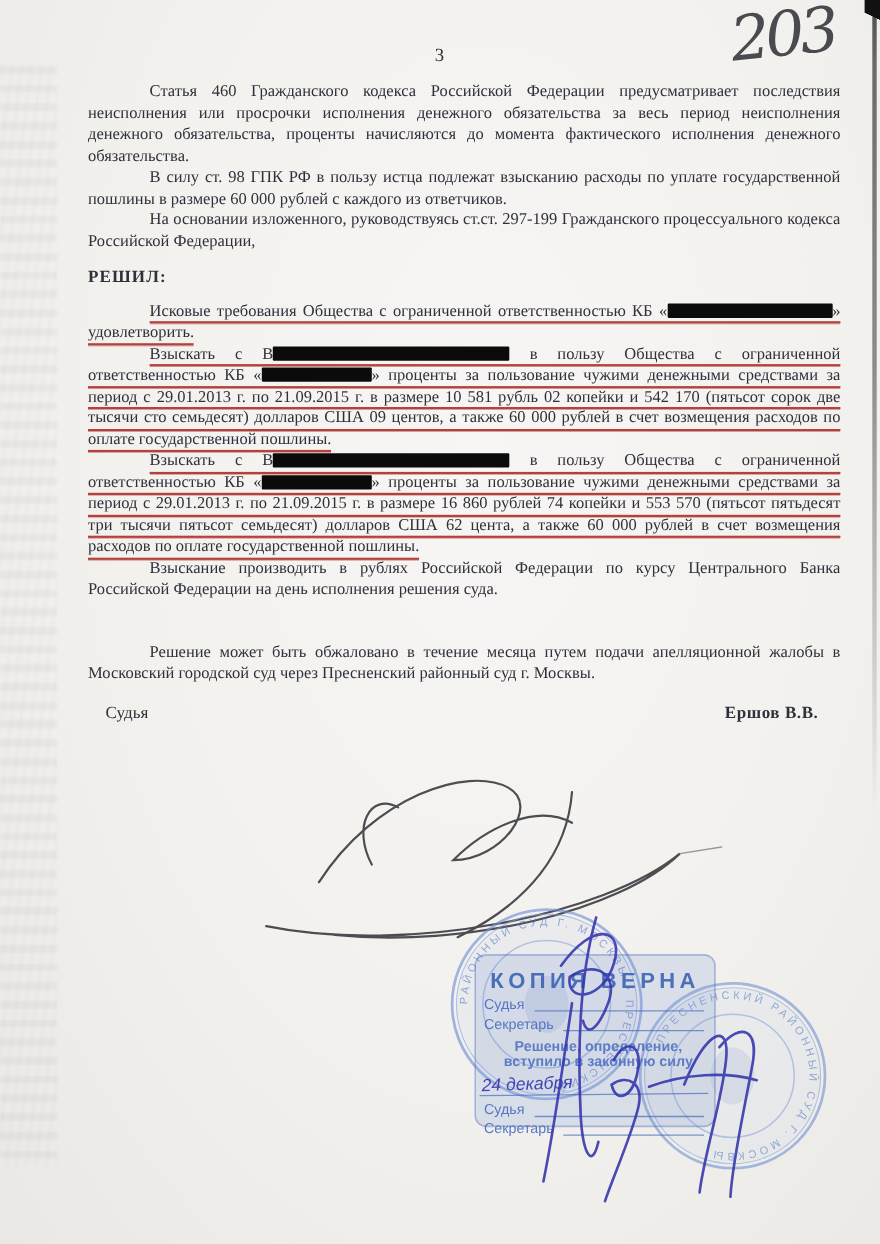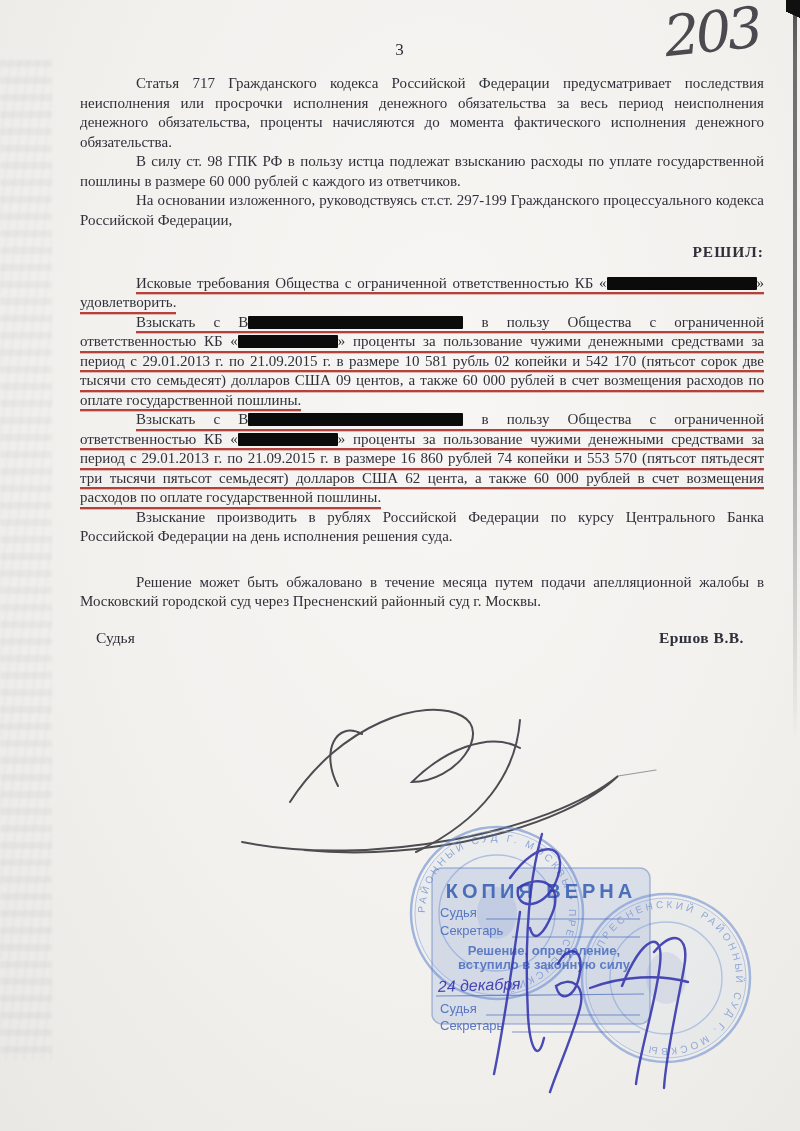--- a/index.html
+++ b/index.html
@@ -38,24 +38,24 @@
     font-size:56px;font-style:italic;color:#33333a;
     transform:rotate(-6deg);letter-spacing:-4px;line-height:1;
     font-family:"DejaVu Serif", serif;opacity:.88;
   }
   .doc{
     position:absolute;left:80px;top:74px;width:684px;
     font-size:15px;line-height:19.5px;text-align:justify;
   }
   .doc p{margin:0;text-indent:56px;}
   .doc p.heading{
-    text-align:right;text-indent:0;font-weight:bold;letter-spacing:1px;
+    text-align:left;text-indent:0;font-weight:bold;letter-spacing:1px;
     margin:12px 0 12px 0;font-size:15.5px;
   }
-  .doc p.spaced{margin-top:26px;}
+  .doc p.spaced{margin-top:37px;}
   .redline{
     border-bottom:2px solid var(--red_underline,#b5413c);
     padding-bottom:1.5px;
     box-shadow:0 1px 0 rgba(181,65,60,.35);
   }
   .redact{
     display:inline-block;height:13px;background:#0b0b0b;
     vertical-align:-2px;border-radius:1px;
   }
   .sig-row{
@@ -72,21 +72,21 @@
 
 <div class="bleed-strip"></div>
 <div class="edge-right"></div>
 <div class="edge-corner"></div>
 
 <div class="page-number">3</div>
 <div class="folio">203</div>
 
 <div class="doc">
 
-<p class="normal"><span>Статья 717 Гражданского кодекса Российской Федерации предусматривает последствия неисполнения или просрочки исполнения денежного обязательства за весь период неисполнения денежного обязательства, проценты начисляются до момента фактического исполнения денежного обязательства.</span></p>
+<p class="normal"><span>Статья 460 Гражданского кодекса Российской Федерации предусматривает последствия неисполнения или просрочки исполнения денежного обязательства за весь период неисполнения денежного обязательства, проценты начисляются до момента фактического исполнения денежного обязательства.</span></p>
     <p class="normal"><span>В силу ст. 98 ГПК РФ в пользу истца подлежат взысканию расходы по уплате государственной пошлины в размере 60 000 рублей с каждого из ответчиков.</span></p>
     <p class="normal"><span>На основании изложенного, руководствуясь ст.ст. 297-199 Гражданского процессуального кодекса Российской Федерации,</span></p>
     <p class="heading"><span>РЕШИЛ:</span></p>
     <p class="red"><span class="redline">Исковые требования Общества с ограниченной ответственностью КБ «<span class="redact" style="width: 150px;"></span>» удовлетворить.</span></p>
     <p class="red"><span class="redline">Взыскать с В<span class="redact" style="width: 215px;"></span> в пользу Общества с ограниченной ответственностью КБ «<span class="redact" style="width: 100px;"></span>» проценты за пользование чужими денежными средствами за период с 29.01.2013 г. по 21.09.2015 г. в размере 10 581 рубль 02 копейки и 542 170 (пятьсот сорок две тысячи сто семьдесят) долларов США 09 центов, а также 60 000 рублей в счет возмещения расходов по оплате государственной пошлины.</span></p>
     <p class="red"><span class="redline">Взыскать с В<span class="redact" style="width: 215px;"></span> в пользу Общества с ограниченной ответственностью КБ «<span class="redact" style="width: 100px;"></span>» проценты за пользование чужими денежными средствами за период с 29.01.2013 г. по 21.09.2015 г. в размере 16 860 рублей 74 копейки и 553 570 (пятьсот пятьдесят три тысячи пятьсот семьдесят) долларов США 62 цента, а также 60 000 рублей в счет возмещения расходов по оплате государственной пошлины.</span></p>
     <p class="normal"><span>Взыскание производить в рублях Российской Федерации по курсу Центрального Банка Российской Федерации на день исполнения решения суда.</span></p>
     <p class="normal spaced"><span>Решение может быть обжаловано в течение месяца путем подачи апелляционной жалобы в Московский городской суд через Пресненский районный суд г. Москвы.</span></p>
     <div class="sig-row">
       <span>Судья</span>

